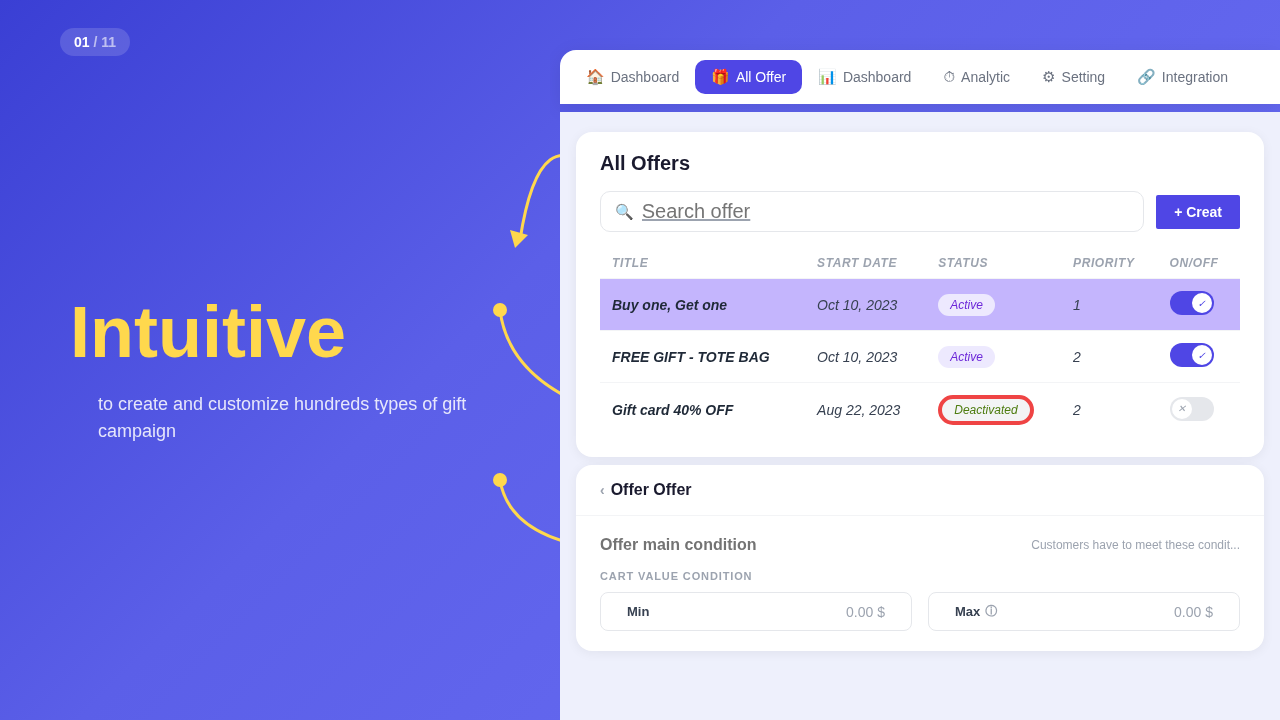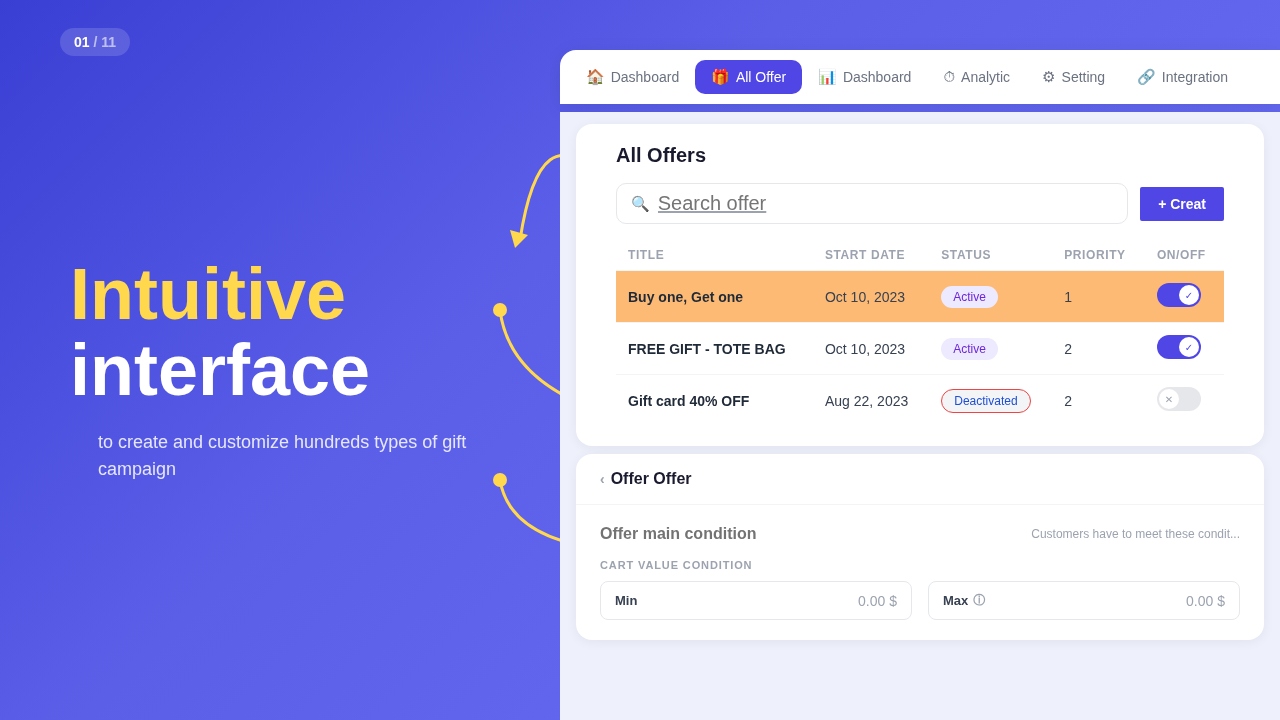--- a/index.html
+++ b/index.html
@@ -128,22 +128,22 @@
       border-radius: 0;
       height: 620px;
       overflow: hidden;
       position: relative;
     }
 
     
     .offers-card {
       background: #fff;
       border-radius: 16px;
-      margin: 12px 16px 8px 16px;
-      padding: 20px 40px;
+      margin: 20px 16px 8px 16px;
+      padding: 20px 24px;
       box-shadow: 0 2px 12px rgba(0,0,0,0.06);
     }
 
     .card-title {
       font-size: 20px;
       font-weight: 700;
       color: #1a1a2e;
       margin-bottom: 16px;
     }
 
@@ -192,41 +192,42 @@
       white-space: nowrap;
       display: flex;
       align-items: center;
       gap: 6px;
     }
 
     
     .table {
       width: 100%;
       border-collapse: collapse;
+      font-style: italic;
     }
 
     .table th {
       text-align: left;
       font-size: 12px;
       font-weight: 600;
       color: #9ca3af;
       padding: 8px 12px;
       letter-spacing: 0.05em;
       text-transform: uppercase;
     }
 
     .table td {
       padding: 12px 12px;
       font-size: 14px;
       color: #374151;
       border-top: 1px solid #f3f4f6;
     }
 
     .table tr.highlighted {
-      background: #fdba74;
+      background: #c4b5fd;
     }
 
     .table tr td:first-child {
       font-weight: 600;
       color: #1f2937;
     }
 
     .badge {
       display: inline-block;
       border-radius: 20px;
@@ -235,22 +236,22 @@
       font-weight: 500;
     }
 
     .badge.active {
       background: #ede9fe;
       color: #6d28d9;
     }
 
     .badge.deactivated {
       background: #f3f4f6;
-      color: #1d4ed8;
-      border: 1px solid #ef4444;
+      color: #4d7c0f;
+      border: 4px solid #ef4444;
     }
 
     .toggle {
       display: inline-flex;
       align-items: center;
       width: 44px;
       height: 24px;
       border-radius: 12px;
       position: relative;
     }
@@ -350,21 +351,21 @@
 
     .input-row {
       display: flex;
       gap: 16px;
     }
 
     .input-group {
       flex: 1;
       border: 1.5px solid #e5e7eb;
       border-radius: 8px;
-      padding: 10px 14px;
+      padding: 10px 26px;
       display: flex;
       align-items: center;
       justify-content: space-between;
     }
 
     .input-label {
       font-size: 13px;
       font-weight: 600;
       color: #374151;
       display: flex;
@@ -393,21 +394,20 @@
 
 <div class="left-panel">
   <div class="slide-counter">
     <span class="current">01</span>
     <span class="sep">/</span>
     <span class="total">11</span>
   </div>
 
   <div>
     <div class="headline-yellow">Intuitive</div>
-    <div class="headline-white">interface</div>
   </div>
   <div class="subtext">to create and customize hundreds types of gift campaign</div>
 </div>
 
 <svg class="arrow-svg" style="left:440px; top:80px; width:200px; height:200px;" viewBox="0 0 200 200" fill="none">
   <path d="M 160 100 Q 100 30 80 160" stroke="#FFD84D" stroke-width="3" fill="none" stroke-linecap="round"></path>
   <circle cx="160" cy="100" r="7" fill="#FFD84D"></circle>
   <polygon points="75,168 70,150 88,155" fill="#FFD84D"></polygon>
 </svg>
 

